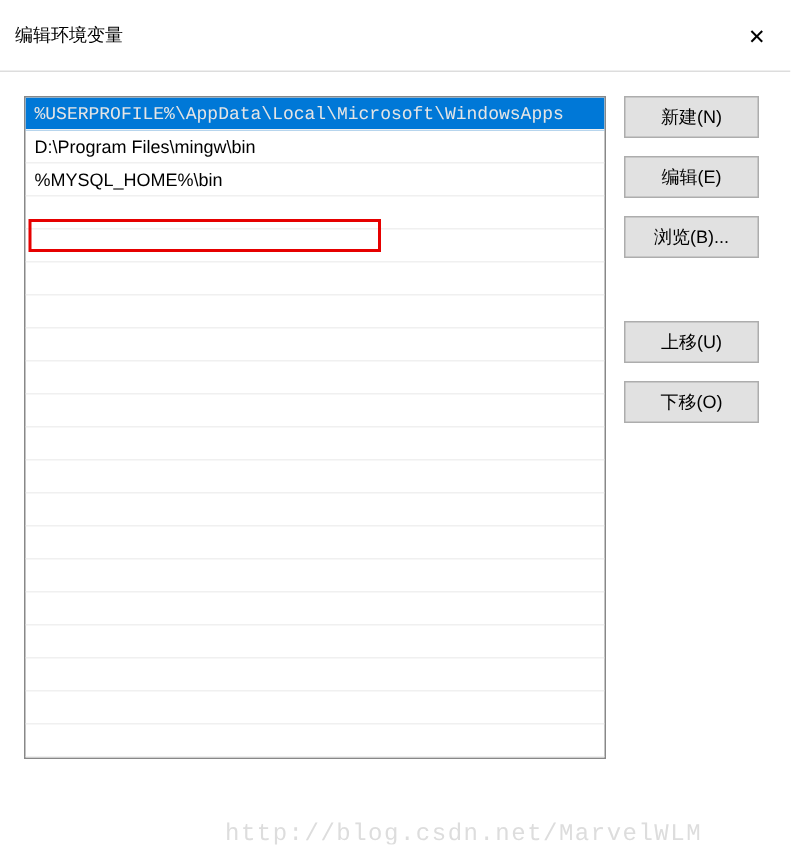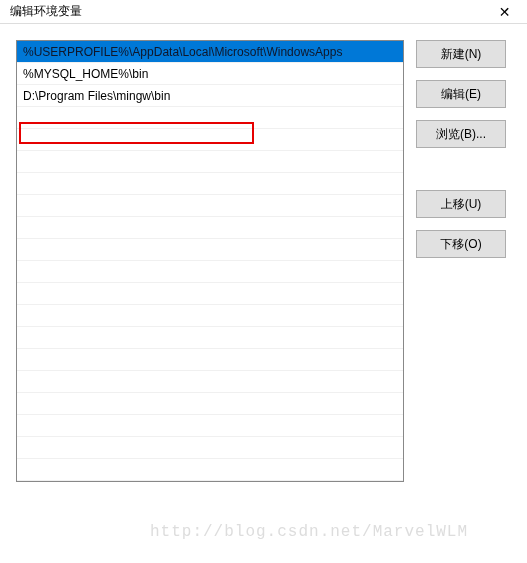--- a/index.html
+++ b/index.html
@@ -9,21 +9,21 @@
     }
     body {
       font-family: "Microsoft YaHei", "Segoe UI", sans-serif;
       font-size: 12px;
       background: #fff;
       width: 527px;
       height: 563px;
       position: relative;
     }
     .titlebar {
-      height: 24px;
+      height: 48px;
       display: flex;
       align-items: center;
       justify-content: space-between;
       padding: 0 0 0 10px;
       border-bottom: 1px solid #ddd;
     }
     .close-btn {
       width: 45px;
       height: 34px;
       display: flex;
@@ -52,21 +52,22 @@
       height: 22px;
       line-height: 22px;
       padding: 0 6px;
       border-bottom: 1px solid #f0f0f0;
       white-space: nowrap;
       overflow: hidden;
       text-overflow: ellipsis;
     }
     .list-item.selected {
       background: #0078d7;
-      color: #0f172a;
+      color: #e5e5e5;
+      font-family: Liberation Mono, monospace;
     }
     .list-item.highlighted {
       position: relative;
     }
     .highlight-box {
       position: absolute;
       border: 2px solid #e60000;
       pointer-events: none;
       left: 19px;
       top: 98px;
@@ -133,22 +134,22 @@
   <span>编辑环境变量</span>
   <div class="close-btn">
     <span>✕</span>
   </div>
 </div>
 
 <div class="dialog-body">
   <div class="main-row">
     <div class="listbox">
       <div class="list-item selected">%USERPROFILE%\AppData\Local\Microsoft\WindowsApps</div>
+      <div class="list-item">D:\Program Files\mingw\bin</div>
       <div class="list-item highlighted">%MYSQL_HOME%\bin</div>
-      <div class="list-item">D:\Program Files\mingw\bin</div>
       <div class="empty-row"></div>
       <div class="empty-row"></div>
       <div class="empty-row"></div>
       <div class="empty-row"></div>
       <div class="empty-row"></div>
       <div class="empty-row"></div>
       <div class="empty-row"></div>
       <div class="empty-row"></div>
       <div class="empty-row"></div>
       <div class="empty-row"></div>

